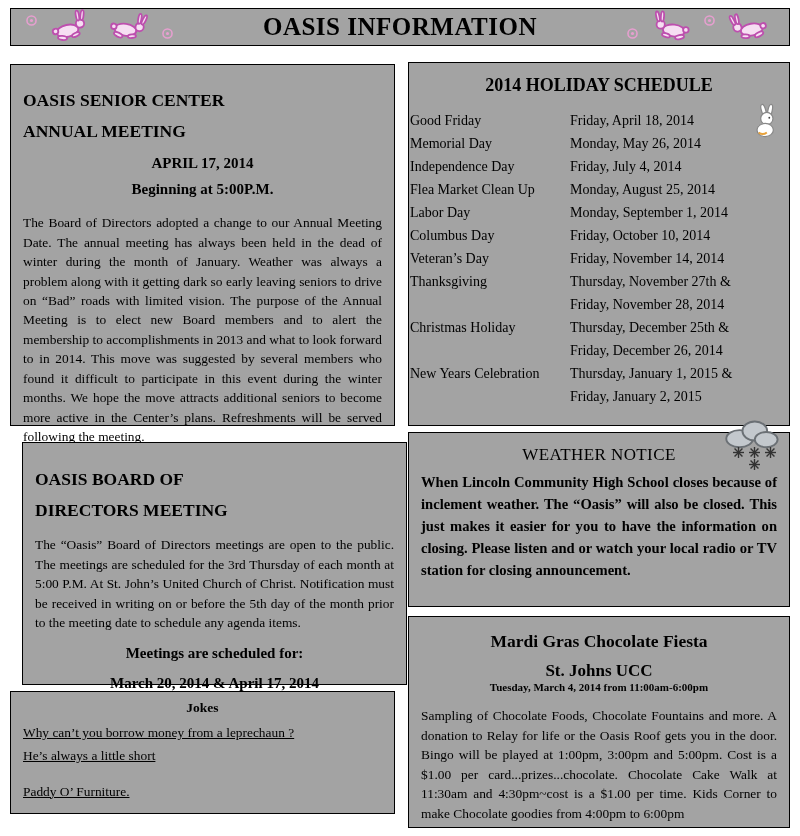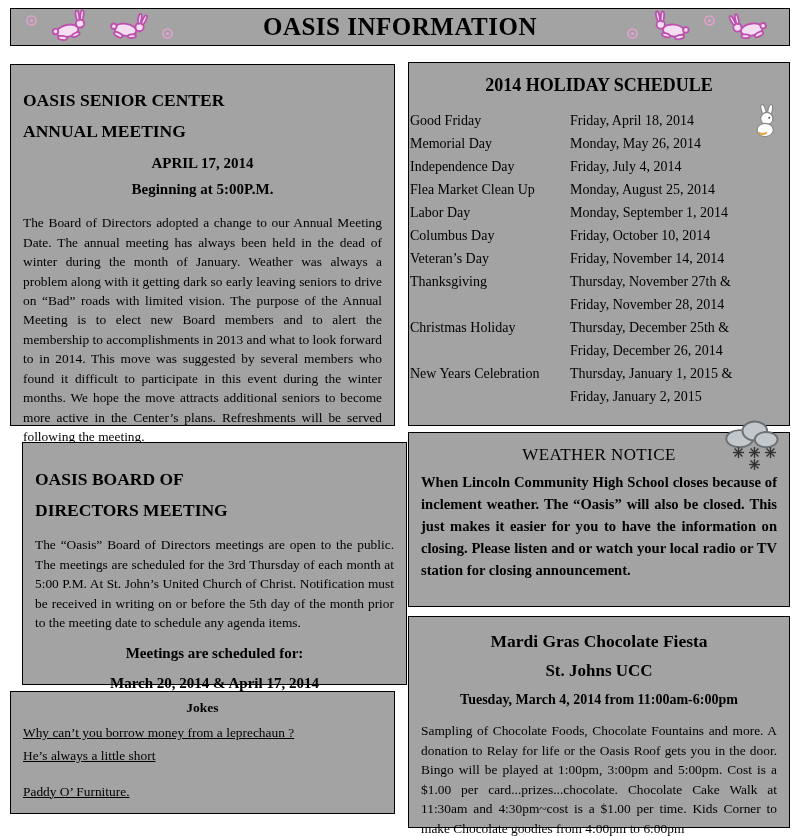--- a/index.html
+++ b/index.html
@@ -54,21 +54,21 @@
   .cloud-wrap { position:absolute; top:-20px; right:0px; width:70px; text-align:center; }
   .cloud { width:64px; height:38px; display:block; }
   .flakes { display:flex; justify-content:center; gap:5px; margin-top:-4px; }
   .flake { width:11px; height:11px; }
   .flake.solo { display:block; margin:1px auto 0; }
 
   
   .mardi { left:408px; top:616px; width:382px; height:212px; padding:14px 12px 10px; }
   .mardi .t1 { text-align:center; font-weight:bold; font-size:17.5px; }
   .mardi .t2 { text-align:center; font-weight:bold; font-size:17px; margin-top:9px; }
-  .mardi .t3 { text-align:center; font-weight:bold; font-size:14px; margin-top:11px; }
+  .mardi .t3 { text-align:center; font-weight:bold; font-size:11px; }
   .mardi p { margin-top:13px; font-size:13.4px; line-height:1.46; text-align:justify; }
 </style>
 </head>
 <body>
 
 <div class="page">
 
   <header class="box banner">
     <div class="deco left">
       <svg class="flower up" viewBox="0 0 20 20">

